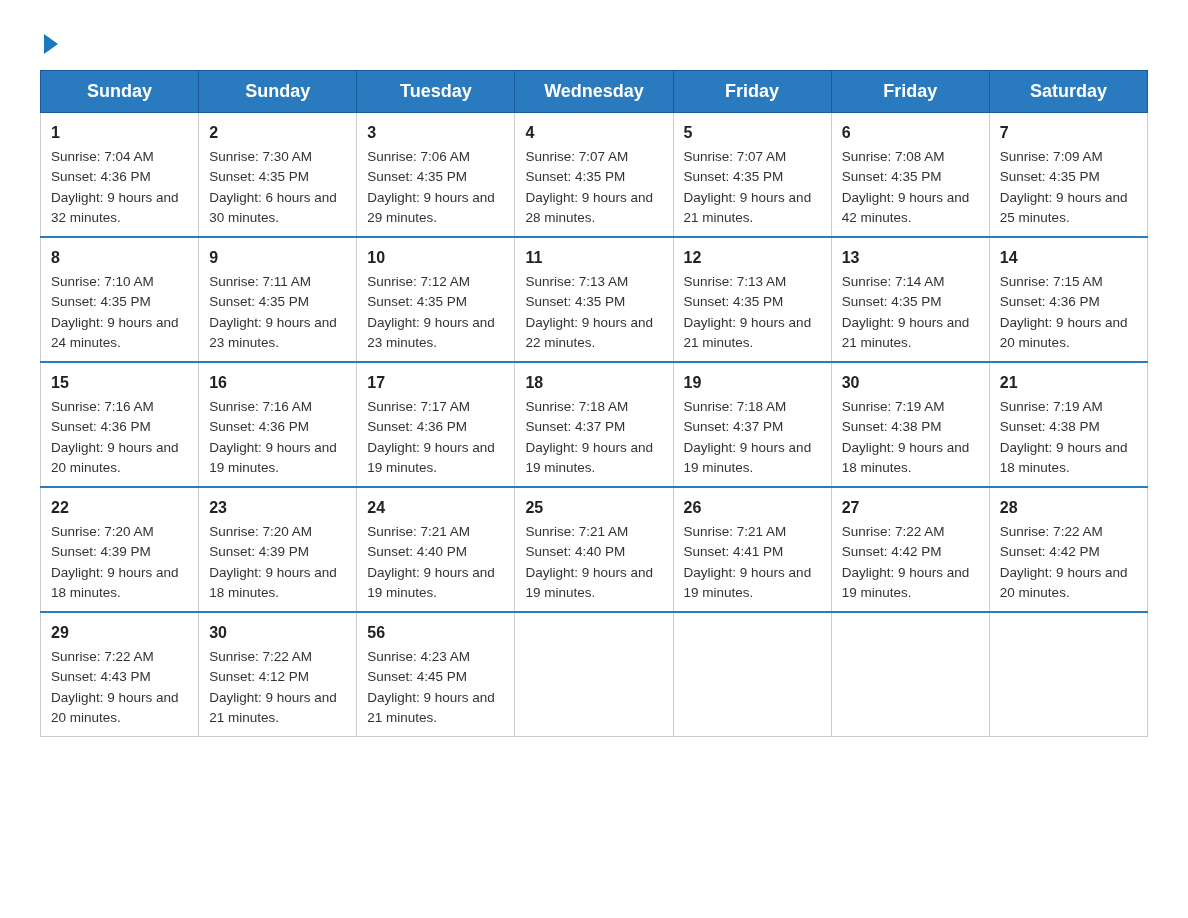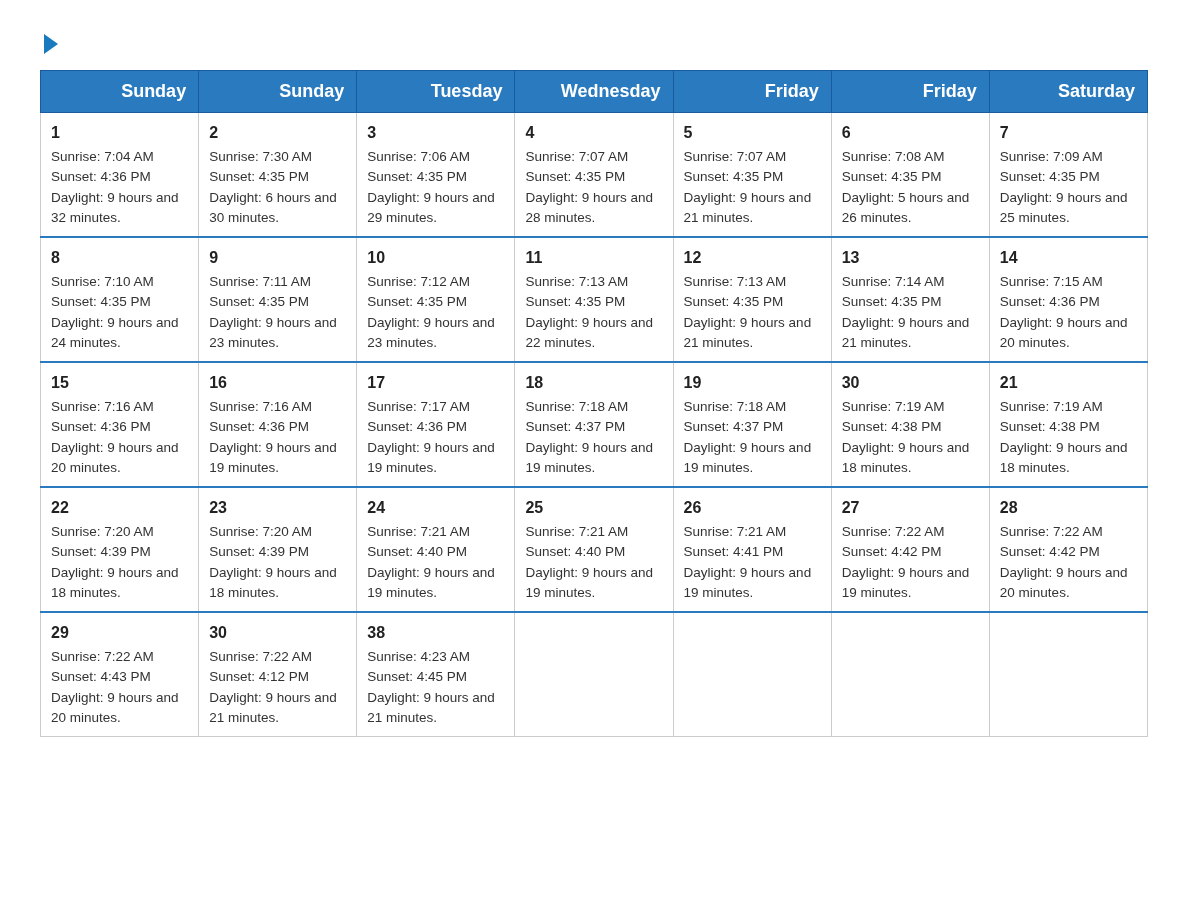--- a/index.html
+++ b/index.html
@@ -65,21 +65,21 @@
       width: 100%;
       border-collapse: collapse;
       border: 1px solid #2a7abf;
     }
     .calendar-table th {
       background-color: #2a7abf;
       color: #fff;
       font-size: 18px;
       font-weight: bold;
       padding: 10px 12px;
-      text-align: right;
+      text-align: center;
       border: 1px solid #1a5a9f;
     }
     .calendar-table td {
       vertical-align: top;
       padding: 8px 10px;
       border: 1px solid #ccc;
       width: calc(100% / 7);
       min-height: 100px;
       font-size: 13.5px;
       color: #333;
@@ -128,21 +128,21 @@
         <th>Saturday</th>
       </tr>
   </thead>
   <tbody id="calendar-body">
   <tr>
         <td><span class="day-number">1</span><span>Sunrise: 7:04 AM</span><br><span>Sunset: 4:36 PM</span><br><span>Daylight: 9 hours and 32 minutes.</span></td>
         <td><span class="day-number">2</span><span>Sunrise: 7:30 AM</span><br><span>Sunset: 4:35 PM</span><br><span>Daylight: 6 hours and 30 minutes.</span></td>
         <td><span class="day-number">3</span><span>Sunrise: 7:06 AM</span><br><span>Sunset: 4:35 PM</span><br><span>Daylight: 9 hours and 29 minutes.</span></td>
         <td><span class="day-number">4</span><span>Sunrise: 7:07 AM</span><br><span>Sunset: 4:35 PM</span><br><span>Daylight: 9 hours and 28 minutes.</span></td>
         <td><span class="day-number">5</span><span>Sunrise: 7:07 AM</span><br><span>Sunset: 4:35 PM</span><br><span>Daylight: 9 hours and 21 minutes.</span></td>
-        <td><span class="day-number">6</span><span>Sunrise: 7:08 AM</span><br><span>Sunset: 4:35 PM</span><br><span>Daylight: 5 hours and 26 minutes.</span></td>
+        <td><span class="day-number">6</span><span>Sunrise: 7:08 AM</span><br><span>Sunset: 4:35 PM</span><br><span>Daylight: 9 hours and 42 minutes.</span></td>
         <td><span class="day-number">7</span><span>Sunrise: 7:09 AM</span><br><span>Sunset: 4:35 PM</span><br><span>Daylight: 9 hours and 25 minutes.</span></td>
       </tr>
       <tr class="row-separator">
         <td><span class="day-number">8</span><span>Sunrise: 7:10 AM</span><br><span>Sunset: 4:35 PM</span><br><span>Daylight: 9 hours and 24 minutes.</span></td>
         <td><span class="day-number">9</span><span>Sunrise: 7:11 AM</span><br><span>Sunset: 4:35 PM</span><br><span>Daylight: 9 hours and 23 minutes.</span></td>
         <td><span class="day-number">10</span><span>Sunrise: 7:12 AM</span><br><span>Sunset: 4:35 PM</span><br><span>Daylight: 9 hours and 23 minutes.</span></td>
         <td><span class="day-number">11</span><span>Sunrise: 7:13 AM</span><br><span>Sunset: 4:35 PM</span><br><span>Daylight: 9 hours and 22 minutes.</span></td>
         <td><span class="day-number">12</span><span>Sunrise: 7:13 AM</span><br><span>Sunset: 4:35 PM</span><br><span>Daylight: 9 hours and 21 minutes.</span></td>
         <td><span class="day-number">13</span><span>Sunrise: 7:14 AM</span><br><span>Sunset: 4:35 PM</span><br><span>Daylight: 9 hours and 21 minutes.</span></td>
         <td><span class="day-number">14</span><span>Sunrise: 7:15 AM</span><br><span>Sunset: 4:36 PM</span><br><span>Daylight: 9 hours and 20 minutes.</span></td>
@@ -161,20 +161,20 @@
         <td><span class="day-number">23</span><span>Sunrise: 7:20 AM</span><br><span>Sunset: 4:39 PM</span><br><span>Daylight: 9 hours and 18 minutes.</span></td>
         <td><span class="day-number">24</span><span>Sunrise: 7:21 AM</span><br><span>Sunset: 4:40 PM</span><br><span>Daylight: 9 hours and 19 minutes.</span></td>
         <td><span class="day-number">25</span><span>Sunrise: 7:21 AM</span><br><span>Sunset: 4:40 PM</span><br><span>Daylight: 9 hours and 19 minutes.</span></td>
         <td><span class="day-number">26</span><span>Sunrise: 7:21 AM</span><br><span>Sunset: 4:41 PM</span><br><span>Daylight: 9 hours and 19 minutes.</span></td>
         <td><span class="day-number">27</span><span>Sunrise: 7:22 AM</span><br><span>Sunset: 4:42 PM</span><br><span>Daylight: 9 hours and 19 minutes.</span></td>
         <td><span class="day-number">28</span><span>Sunrise: 7:22 AM</span><br><span>Sunset: 4:42 PM</span><br><span>Daylight: 9 hours and 20 minutes.</span></td>
       </tr>
       <tr class="row-separator">
         <td><span class="day-number">29</span><span>Sunrise: 7:22 AM</span><br><span>Sunset: 4:43 PM</span><br><span>Daylight: 9 hours and 20 minutes.</span></td>
         <td><span class="day-number">30</span><span>Sunrise: 7:22 AM</span><br><span>Sunset: 4:12 PM</span><br><span>Daylight: 9 hours and 21 minutes.</span></td>
-        <td><span class="day-number">38</span><span>Sunrise: 4:23 AM</span><br><span>Sunset: 4:45 PM</span><br><span>Daylight: 9 hours and 21 minutes.</span></td>
+        <td><span class="day-number">56</span><span>Sunrise: 4:23 AM</span><br><span>Sunset: 4:45 PM</span><br><span>Daylight: 9 hours and 21 minutes.</span></td>
         <td class="empty-cell"></td>
         <td class="empty-cell"></td>
         <td class="empty-cell"></td>
         <td class="empty-cell"></td>
       </tr>
     </tbody>
 </table>
 
 </body></html>

